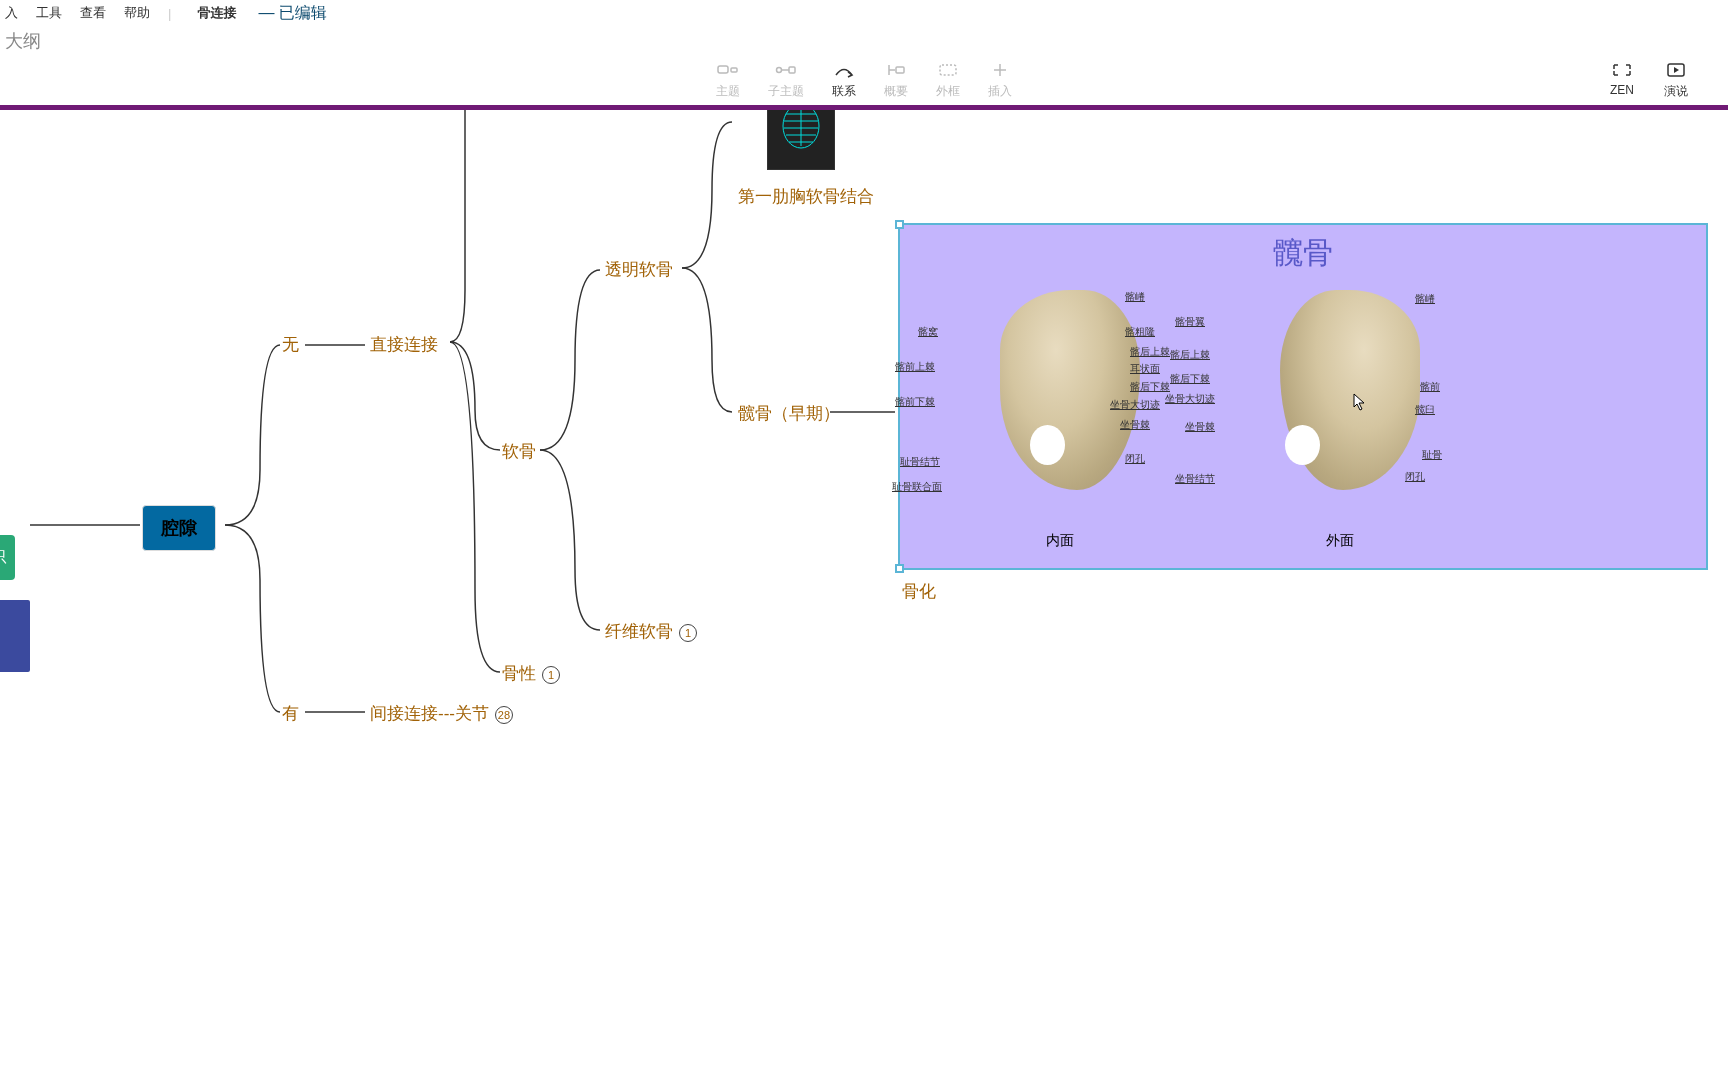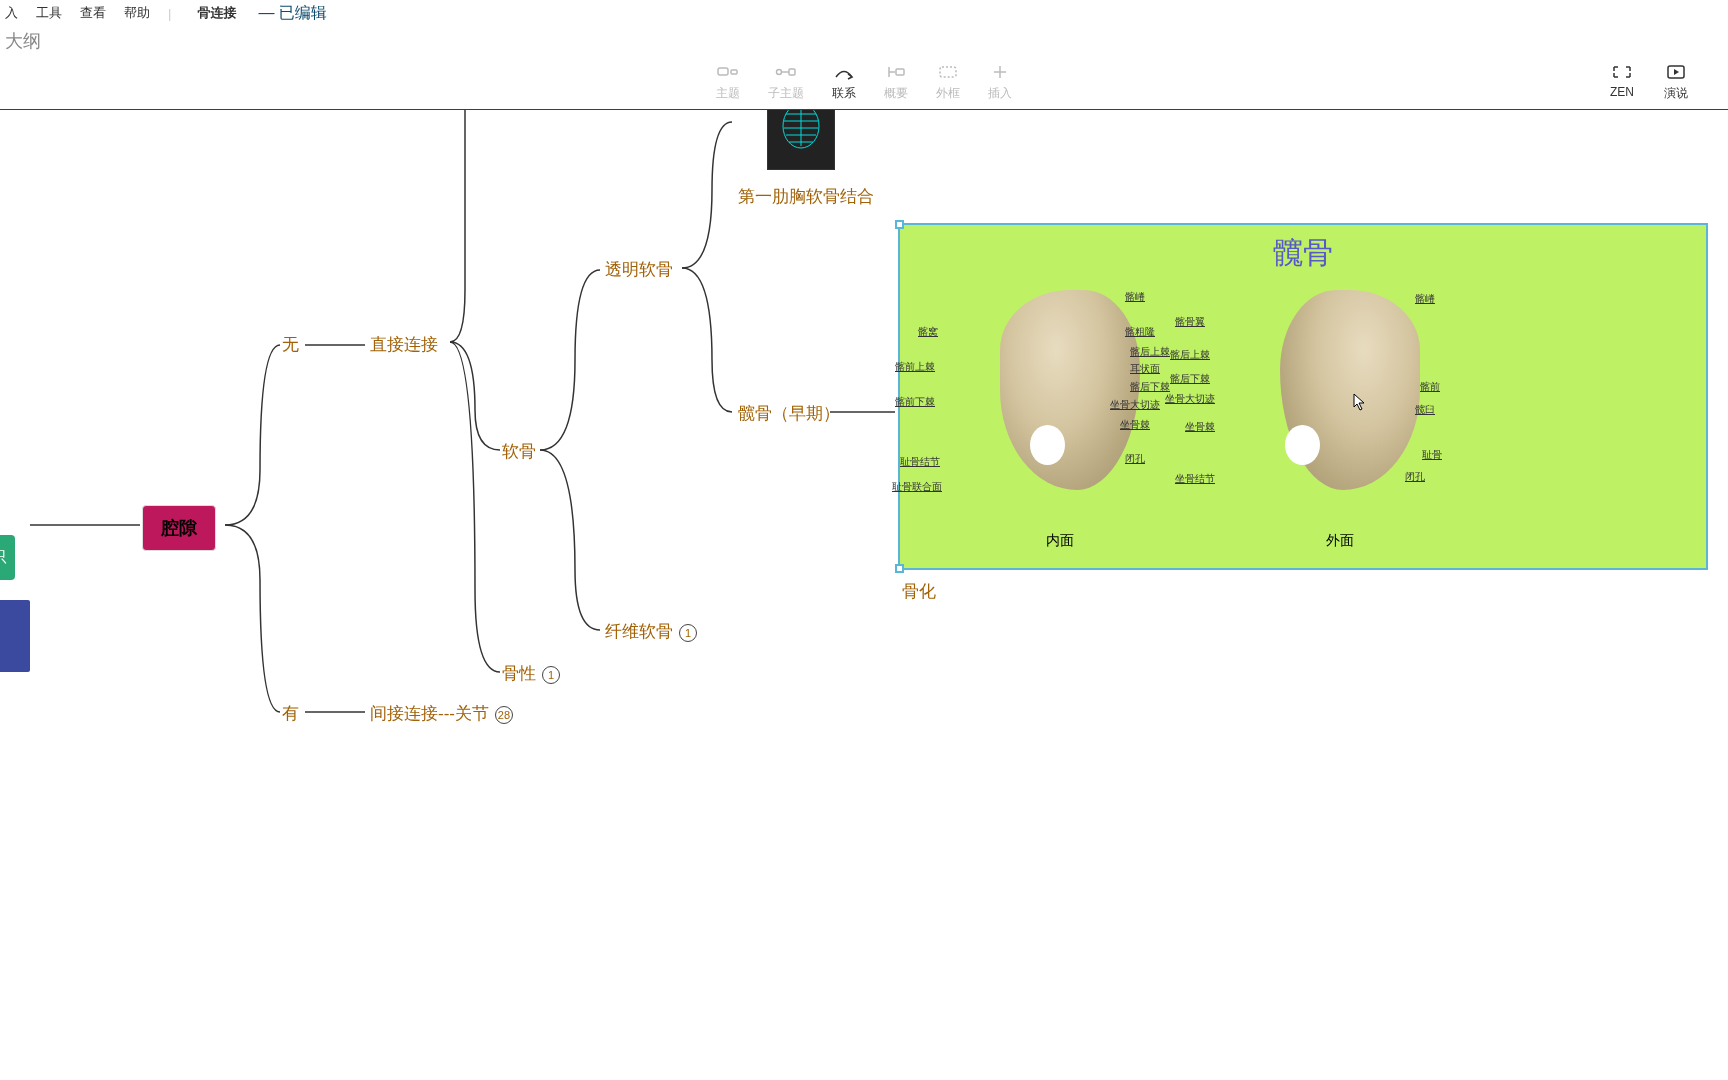--- a/index.html
+++ b/index.html
@@ -5,43 +5,43 @@
 * { margin: 0; padding: 0; box-sizing: border-box; }
 body { font-family: "Microsoft YaHei", sans-serif; background: #fff; overflow: hidden; width: 1728px; height: 1080px; position: relative; }
 
 .menubar { height: 26px; display: flex; align-items: center; gap: 18px; padding-left: 5px; font-size: 13px; color: #333; }
 .menubar .menuitem { cursor: pointer; }
 .menubar .doc-title { font-weight: bold; margin-left: 8px; }
 .menubar .doc-status { color: #0c4a6e; margin-left: 4px; font-size: 16px; }
 
 .tabbar { height: 30px; display: flex; align-items: center; padding-left: 5px; font-size: 18px; color: #888; }
 
-.toolbar { height: 54px; border-bottom: 1px solid #701a75; display: flex; align-items: center; position: relative; text-align: center; }
+.toolbar { height: 54px; border-bottom: 5px solid #701a75; display: flex; align-items: center; position: relative; text-align: center; }
 .toolbar-center { position: absolute; left: 50%; transform: translateX(-50%); display: flex; gap: 28px; }
 .toolbar-right { position: absolute; right: 40px; display: flex; gap: 30px; }
 .tool-btn { display: flex; flex-direction: column; align-items: center; gap: 4px; cursor: pointer; color: #bbb; font-size: 12px; }
 .tool-btn.active { color: #333; }
 .tool-btn .icon { width: 22px; height: 18px; display: flex; align-items: center; justify-content: center; }
 .tool-btn .icon svg { stroke: currentColor; fill: none; stroke-width: 1.5; }
 
 .canvas { position: absolute; top: 110px; left: 0; right: 0; bottom: 0; overflow: hidden; }
 
 .node { position: absolute; font-size: 17px; color: #a16207; white-space: nowrap; }
 .node-root { position: absolute; left: -15px; top: 490px; width: 45px; height: 72px; background: #3b4a9e; border-radius: 2px; }
 .node-green { position: absolute; left: -15px; top: 425px; width: 30px; height: 45px; background: #2aa876; border-radius: 4px; color: #fff; display: flex; align-items: center; justify-content: center; font-size: 15px; }
-.node-box { position: absolute; background: #be185d; border: 1px solid #ddd; border-radius: 4px; padding: 10px 18px; font-size: 18px; font-weight: bold; }
+.node-box { position: absolute; background: #0369a1; border: 1px solid #ddd; border-radius: 4px; padding: 10px 18px; font-size: 18px; font-weight: bold; }
 .badge { display: inline-flex; align-items: center; justify-content: center; width: 18px; height: 18px; border: 1.5px solid #444; border-radius: 50%; font-size: 11px; margin-left: 6px; vertical-align: middle; }
 
 .branch { position: absolute; stroke: #333; stroke-width: 1.5; fill: none; }
 
 .img-thumb { position: absolute; background: #222; border: 1px solid #333; }
 .ribcage { left: 767px; top: -28px; width: 68px; height: 88px; display: flex; align-items: center; justify-content: center; }
 .ribcage svg { stroke: #0dd; fill: none; }
 
-.selected-img { position: absolute; left: 898px; top: 113px; width: 810px; height: 347px; border: 2px solid #5bb5d6; background: #bef264; }
+.selected-img { position: absolute; left: 898px; top: 113px; width: 810px; height: 347px; border: 2px solid #5bb5d6; background: #c4b5fd; }
 .sel-handle { position: absolute; width: 9px; height: 9px; background: #fff; border: 2px solid #5bb5d6; }
 .sel-handle.tl { top: -5px; left: -5px; }
 .sel-handle.bl { bottom: -5px; left: -5px; }
 
 .hip-title { position: absolute; top: 8px; left: 50%; transform: translateX(-50%); font-size: 30px; color: #5858c8; font-family: "KaiTi", serif; }
 .hip-group { position: absolute; top: 55px; width: 220px; height: 240px; }
 .hip-left { left: 50px; }
 .hip-right { left: 330px; }
 .hip-bone { position: absolute; width: 140px; height: 200px; left: 50px; top: 10px; background: radial-gradient(ellipse at 40% 30%, #e8dcc0 0%, #d4c5a0 40%, #b8a880 70%, #a09070 100%); border-radius: 50% 40% 45% 55% / 30% 40% 60% 50%; }
 .hip-hole { position: absolute; width: 35px; height: 40px; background: #fff; border-radius: 50%; left: 80px; top: 145px; }

